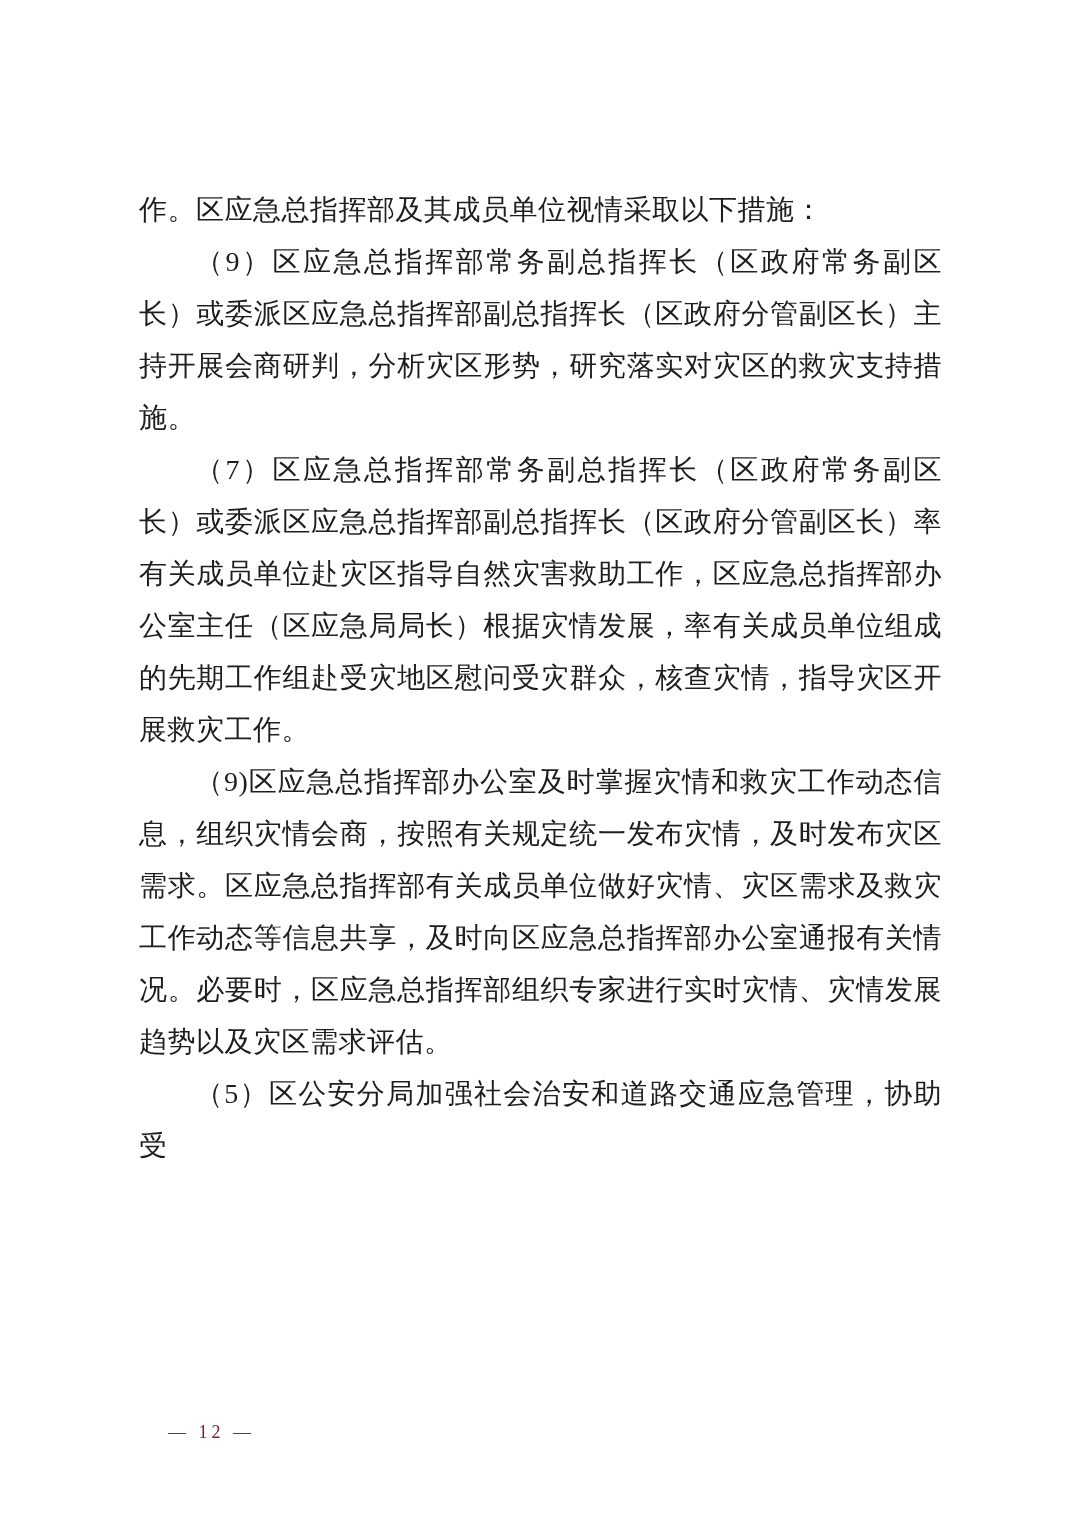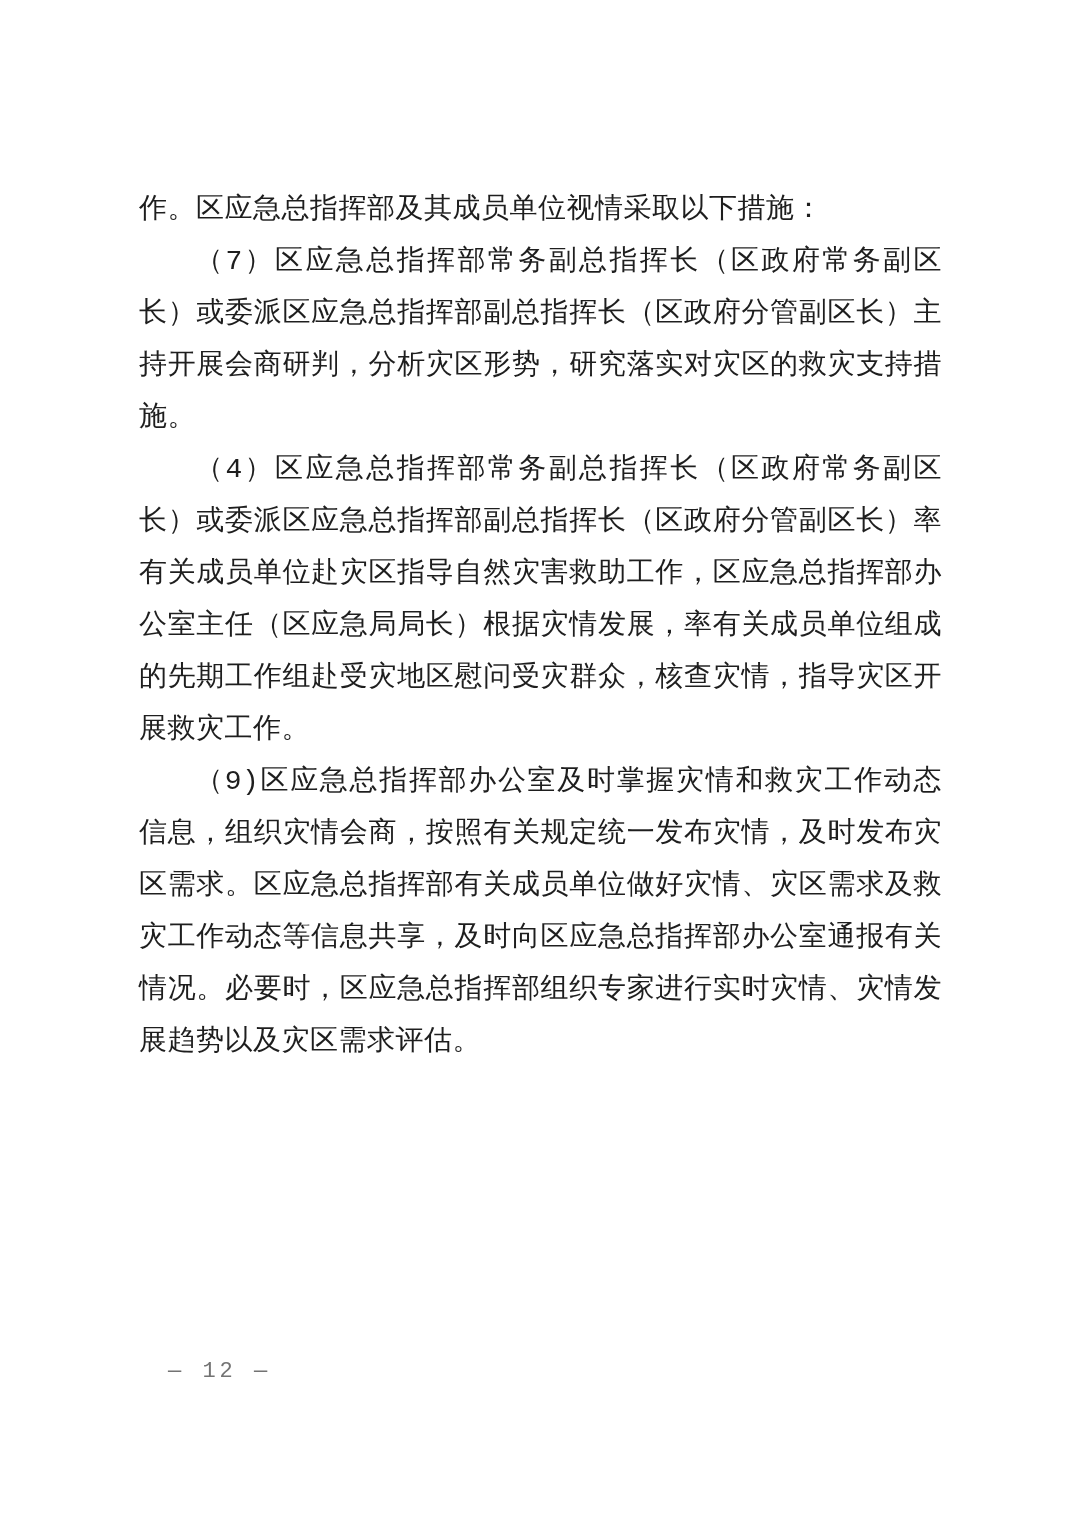--- a/index.html
+++ b/index.html
@@ -15,21 +15,20 @@
   }
   .page {
     position: absolute;
     left: 0;
     top: 0;
     width: 1074px;
     height: 1520px;
     background: #ffffff;
     color: #1e1e1e;
     overflow: hidden;
-    font-family: Liberation Mono, monospace;
   }
   .content {
     position: absolute;
     left: 139px;
     top: 184px;
     width: 803px;
     font-size: 28px;
     line-height: 52px;
     text-align: justify;
     text-justify: inter-ideograph;
@@ -39,32 +38,33 @@
   .para {
     margin: 0;
     padding: 0;
   }
   .para.indent {
     text-indent: 2em;
   }
   .page-number {
     position: absolute;
     left: 168px;
-    top: 1354px;
-    font-size: 22px;
+    top: 1414px;
+    font-size: 18px;
     line-height: 36px;
     letter-spacing: 4px;
-    color: #737373;
+    color: #7f1d1d;
     white-space: nowrap;
   }
 </style>
 </head>
 <body>
 
 <div class="page">
   <div class="content">
     <p class="para">作。区应急总指挥部及其成员单位视情采取以下措施：</p>
-    <p class="para indent">（7）区应急总指挥部常务副总指挥长（区政府常务副区长）或委派区应急总指挥部副总指挥长（区政府分管副区长）主持开展会商研判，分析灾区形势，研究落实对灾区的救灾支持措施。</p>
-    <p class="para indent">（4）区应急总指挥部常务副总指挥长（区政府常务副区长）或委派区应急总指挥部副总指挥长（区政府分管副区长）率有关成员单位赴灾区指导自然灾害救助工作，区应急总指挥部办公室主任（区应急局局长）根据灾情发展，率有关成员单位组成的先期工作组赴受灾地区慰问受灾群众，核查灾情，指导灾区开展救灾工作。</p>
+    <p class="para indent">（9）区应急总指挥部常务副总指挥长（区政府常务副区长）或委派区应急总指挥部副总指挥长（区政府分管副区长）主持开展会商研判，分析灾区形势，研究落实对灾区的救灾支持措施。</p>
+    <p class="para indent">（7）区应急总指挥部常务副总指挥长（区政府常务副区长）或委派区应急总指挥部副总指挥长（区政府分管副区长）率有关成员单位赴灾区指导自然灾害救助工作，区应急总指挥部办公室主任（区应急局局长）根据灾情发展，率有关成员单位组成的先期工作组赴受灾地区慰问受灾群众，核查灾情，指导灾区开展救灾工作。</p>
     <p class="para indent">（9)区应急总指挥部办公室及时掌握灾情和救灾工作动态信息，组织灾情会商，按照有关规定统一发布灾情，及时发布灾区需求。区应急总指挥部有关成员单位做好灾情、灾区需求及救灾工作动态等信息共享，及时向区应急总指挥部办公室通报有关情况。必要时，区应急总指挥部组织专家进行实时灾情、灾情发展趋势以及灾区需求评估。</p>
+    <p class="para indent">（5）区公安分局加强社会治安和道路交通应急管理，协助受</p>
   </div>
   <div class="page-number">— 12 —</div>
 </div>
 
 </body></html>

